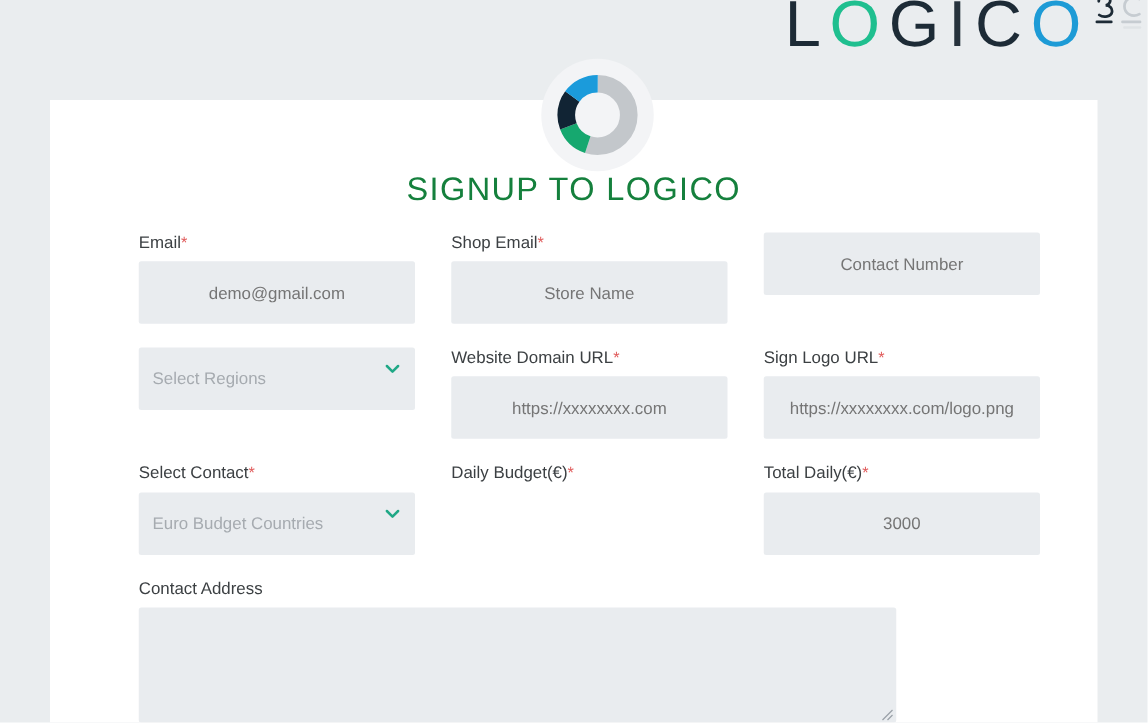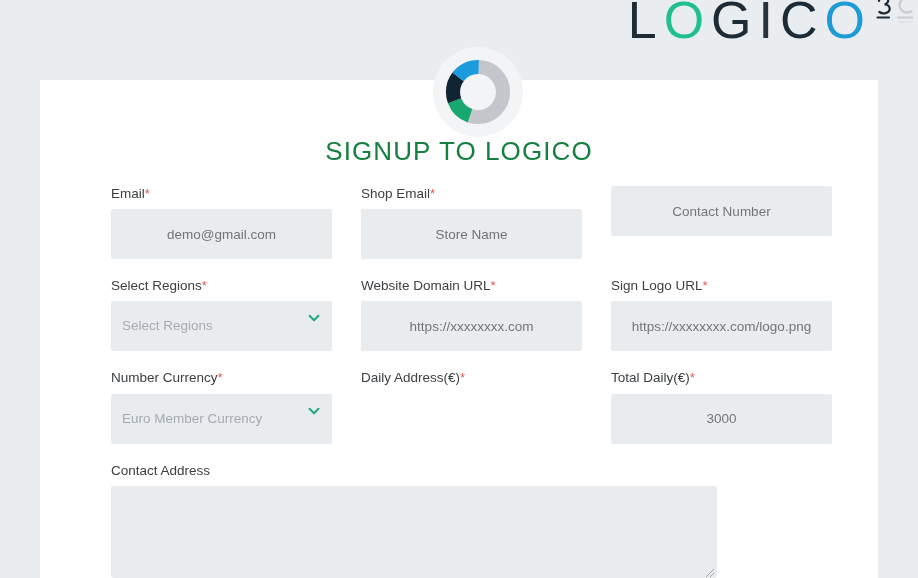--- a/index.html
+++ b/index.html
@@ -231,21 +231,20 @@
       <div class="field-label"><span>Shop Email</span><span class="req">*</span></div>
       <input class="input-box" type="text" value="" placeholder="Store Name" style="">
     </div>
     <div class="field">
       <input class="input-box" type="text" value="" placeholder="Contact Number" style="">
     </div>
   </div>
 
   <div class="form-row">
     <div class="field">
-      <div class="field-label"><span>Select Regions</span><span class="req">*</span></div>
       <div class="select-box">
         <div class="input-box">Select Regions</div>
         <span class="chev">
           <svg width="14" height="14" viewBox="0 0 14 14">
               <path d="M2.5 4.8 L7 9.3 L11.5 4.8" fill="none" stroke="#1fa886" stroke-width="2" stroke-linecap="round" stroke-linejoin="round"></path>
             </svg>
         </span>
       </div>
     </div>
     <div class="field">
@@ -253,32 +252,32 @@
       <input class="input-box" type="text" value="" placeholder="https://xxxxxxxx.com" style="">
     </div>
     <div class="field">
       <div class="field-label"><span>Sign Logo URL</span><span class="req">*</span></div>
       <input class="input-box" type="text" value="" placeholder="https://xxxxxxxx.com/logo.png" style="">
     </div>
   </div>
 
   <div class="form-row">
     <div class="field">
-      <div class="field-label"><span>Number Currency</span><span class="req">*</span></div>
+      <div class="field-label"><span>Select Contact</span><span class="req">*</span></div>
       <div class="select-box">
-        <div class="input-box">Euro Member Currency</div>
+        <div class="input-box">Euro Budget Countries</div>
         <span class="chev">
           <svg width="14" height="14" viewBox="0 0 14 14">
               <path d="M2.5 4.8 L7 9.3 L11.5 4.8" fill="none" stroke="#1fa886" stroke-width="2" stroke-linecap="round" stroke-linejoin="round"></path>
             </svg>
         </span>
       </div>
     </div>
     <div class="field">
-      <div class="field-label"><span>Daily Address(€)</span><span class="req">*</span></div>
+      <div class="field-label"><span>Daily Budget(€)</span><span class="req">*</span></div>
     </div>
     <div class="field">
       <div class="field-label"><span>Total Daily(€)</span><span class="req">*</span></div>
       <input class="input-box" type="text" value="" placeholder="3000" style="">
     </div>
   </div>
 
   <div class="form-row">
     <div class="field full">
       <div class="field-label"><span>Contact Address</span></div>

